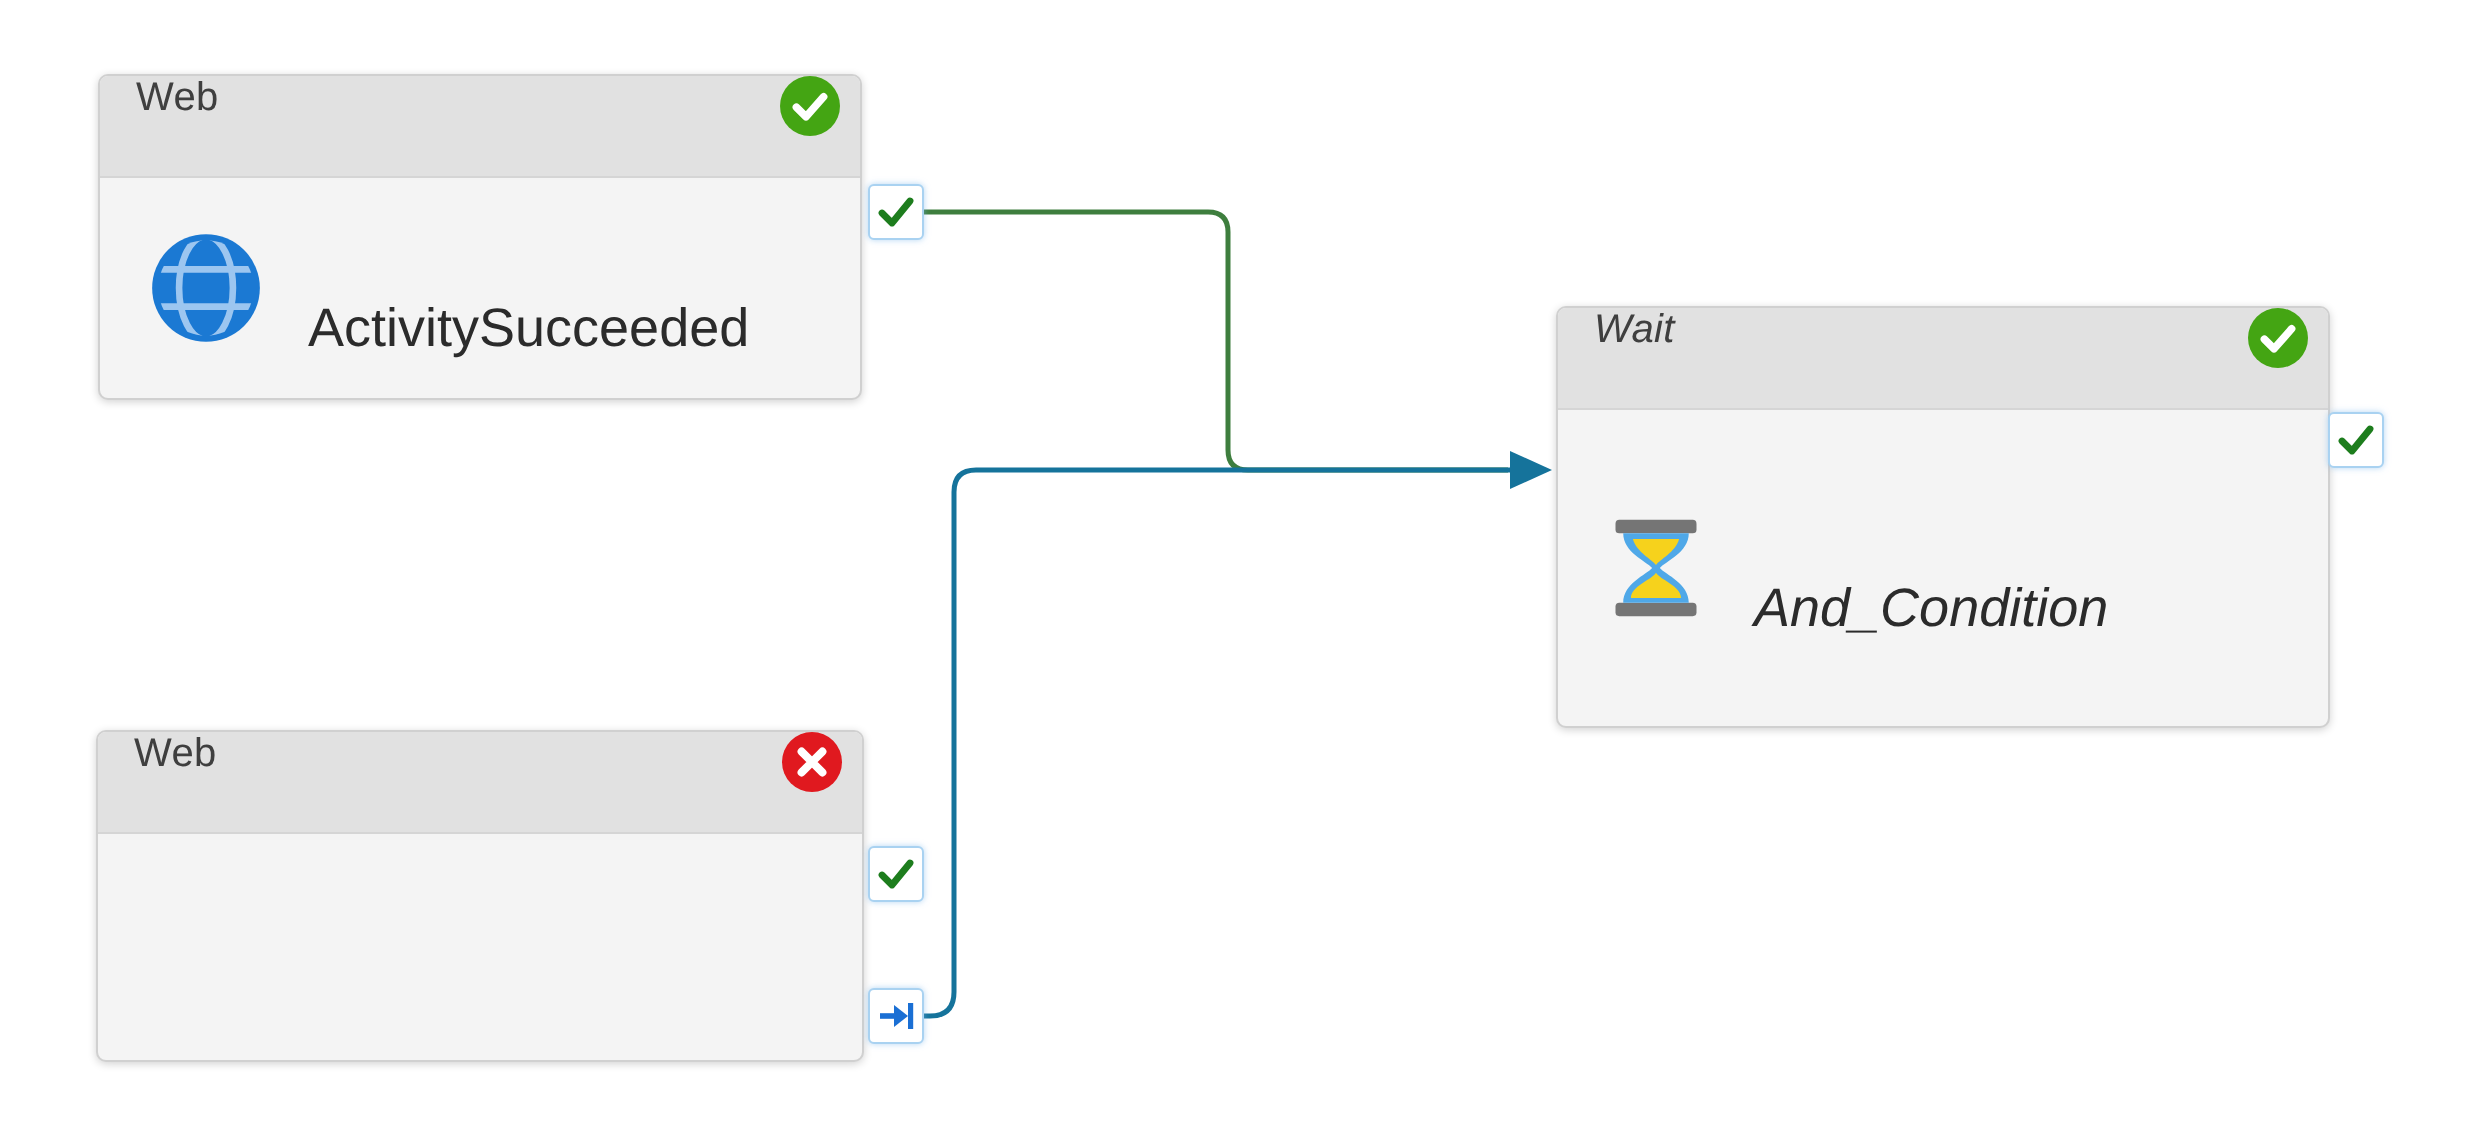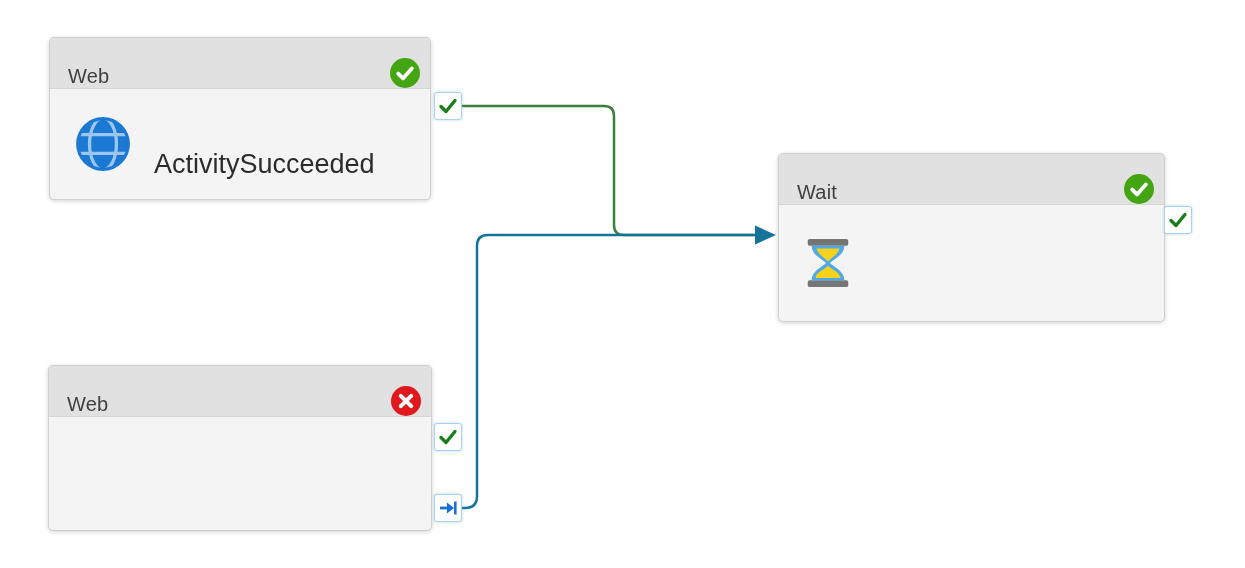--- a/index.html
+++ b/index.html
@@ -31,21 +31,21 @@
     display: flex;
     flex-direction: column;
     overflow: hidden;
   }
   .node-header {
     height: 51px;
     flex: 0 0 51px;
     background: #e1e1e1;
     border-bottom: 1px solid #d5d5d5;
     display: flex;
-    align-items: flex-end;
+    align-items: flex-start;
     padding: 0 10px 0 18px;
   }
   .node-type {
     font-size: 20px;
     color: #3f3f3f;
     letter-spacing: 0.2px;
   }
   .badge {
     margin-left: auto;
     width: 30px; height: 30px;
@@ -123,37 +123,38 @@
       <span class="node-type">Web</span>
       <span class="badge">
         <svg viewBox="0 0 30 30">
           <circle cx="15" cy="15" r="15" fill="#e0191f"></circle>
           <path d="M9.8,9.8 L20.2,20.2 M20.2,9.8 L9.8,20.2" fill="none" stroke-width="4" stroke-linecap="round" stroke="#ffffff"></path>
         </svg>
       </span>
     </div>
   </div>
 
-  <div class="node" style="left:778px; top:153px; width:387px; height:169px;">
+  <div class="node" style="left:778px; top:153px; width:387px; height:211px;font-style:italic;">
     <div class="node-header">
       <span class="node-type">Wait</span>
       <span class="badge">
         <svg viewBox="0 0 30 30">
           <circle cx="15" cy="15" r="15" fill="#44a513"></circle>
           <path d="M8.2,15.6 L13,20.4 L21.8,10.4" fill="none" stroke-width="3.8" stroke-linecap="round" stroke-linejoin="round" stroke="#ffffff"></path>
         </svg>
       </span>
     </div>
     <div class="node-body">
       <svg class="activity-icon" style="width:54px;flex-basis:54px;margin-left:-2px;" viewBox="0 0 56 56">
         <rect x="7" y="3" width="42" height="7" rx="2" fill="#757575"></rect>
         <rect x="7" y="46" width="42" height="7" rx="2" fill="#757575"></rect>
         <path d="M11,10 H45 C45,20 33,24.5 30,28 C33,31.5 45,36 45,46 H11 C11,36 23,31.5 26,28 C23,24.5 11,20 11,10 Z" fill="#4fa8e8"></path>
         <path d="M16,13 H40 C38,20 30,23.5 28,26.5 C26,23.5 18,20 16,13 Z M28,30.5 C30,34 41,37.5 41,43.5 H15 C15,37.5 26,34 28,30.5 Z" fill="#f6d21c"></path>
       </svg>
+      <span class="node-name">And_Condition</span>
     </div>
   </div>
 
   <div class="port" style="left:434px; top:92px;">
     <svg viewBox="0 0 20 20">
       <path d="M3,10.5 L8,15.5 L17,4.5" fill="none" stroke-width="3.4" stroke-linecap="round" stroke-linejoin="round" stroke="#1d7d1d"></path>
     </svg>
   </div>
 
   <div class="port" style="left:434px; top:423px;">

